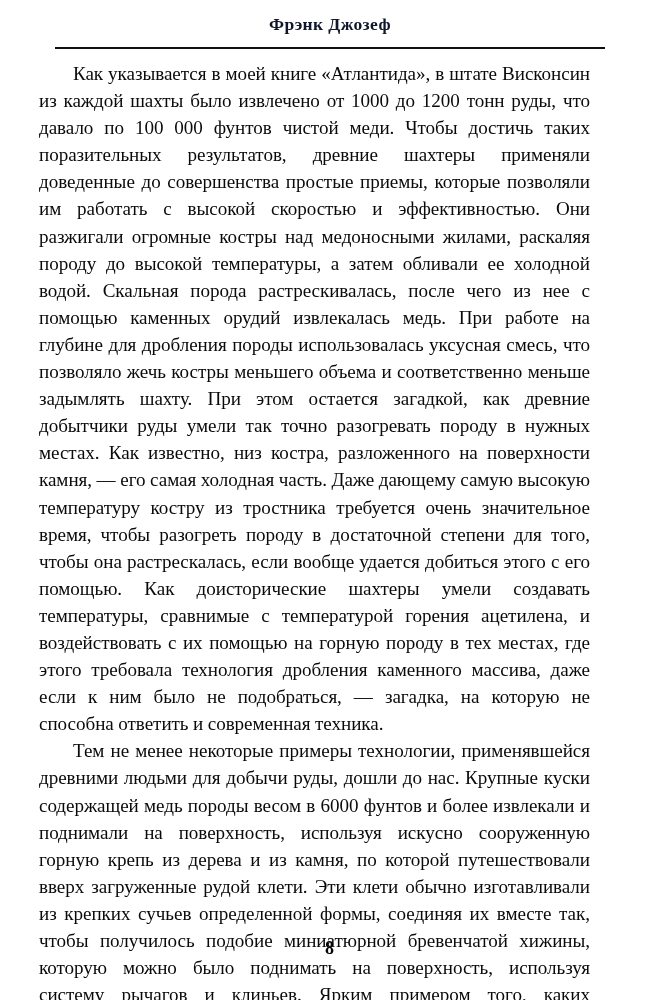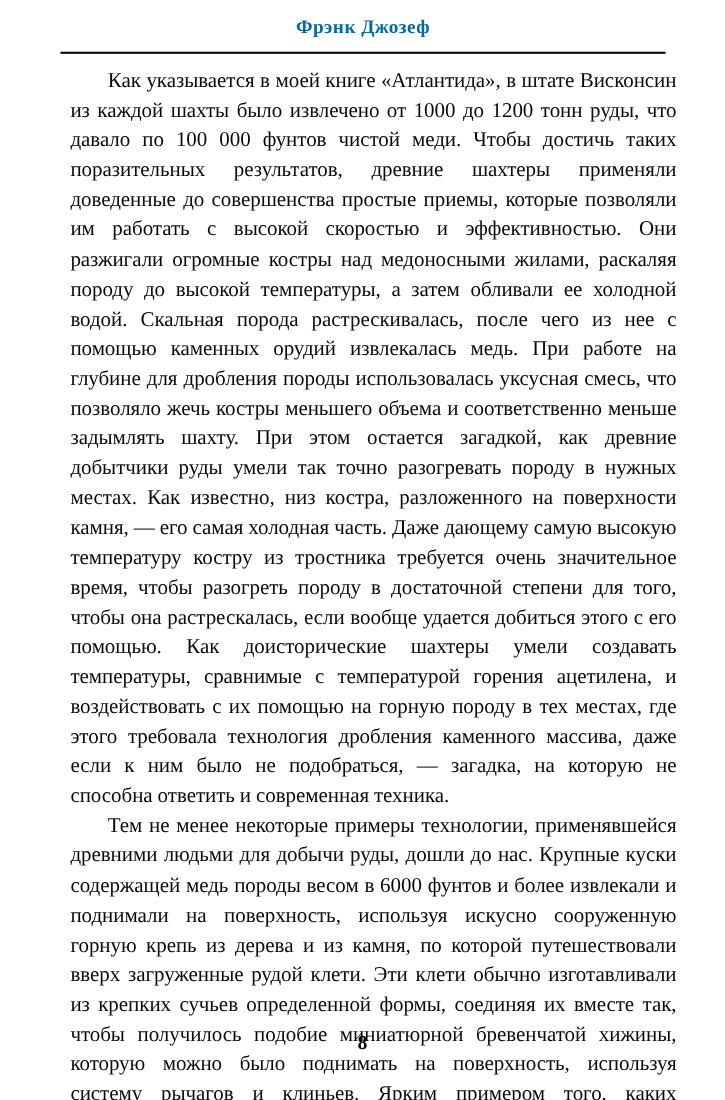--- a/index.html
+++ b/index.html
@@ -21,35 +21,35 @@
   .running-head {
     position: absolute;
     top: 14px;
     left: 55px;
     width: 550px;
     text-align: center;
     font-family: "Liberation Serif", "DejaVu Serif", serif;
     font-weight: bold;
     font-size: 17.5px;
     letter-spacing: 0.4px;
-    color: #0369a1;
+    color: #0f172a;
     white-space: nowrap;
   }
   .head-rule {
     position: absolute;
     top: 47px;
     left: 55px;
     width: 550px;
     height: 2px;
     background: #111111;
   }
   .body-col {
     position: absolute;
     top: 60px;
-    left: 64px;
+    left: 39px;
     width: 551px;
     height: 855px;
   }
   .para {
     margin: 0;
     padding: 0;
     font-size: 19.1px;
     line-height: 27.1px;
     text-align: justify;
     text-align-last: left;

